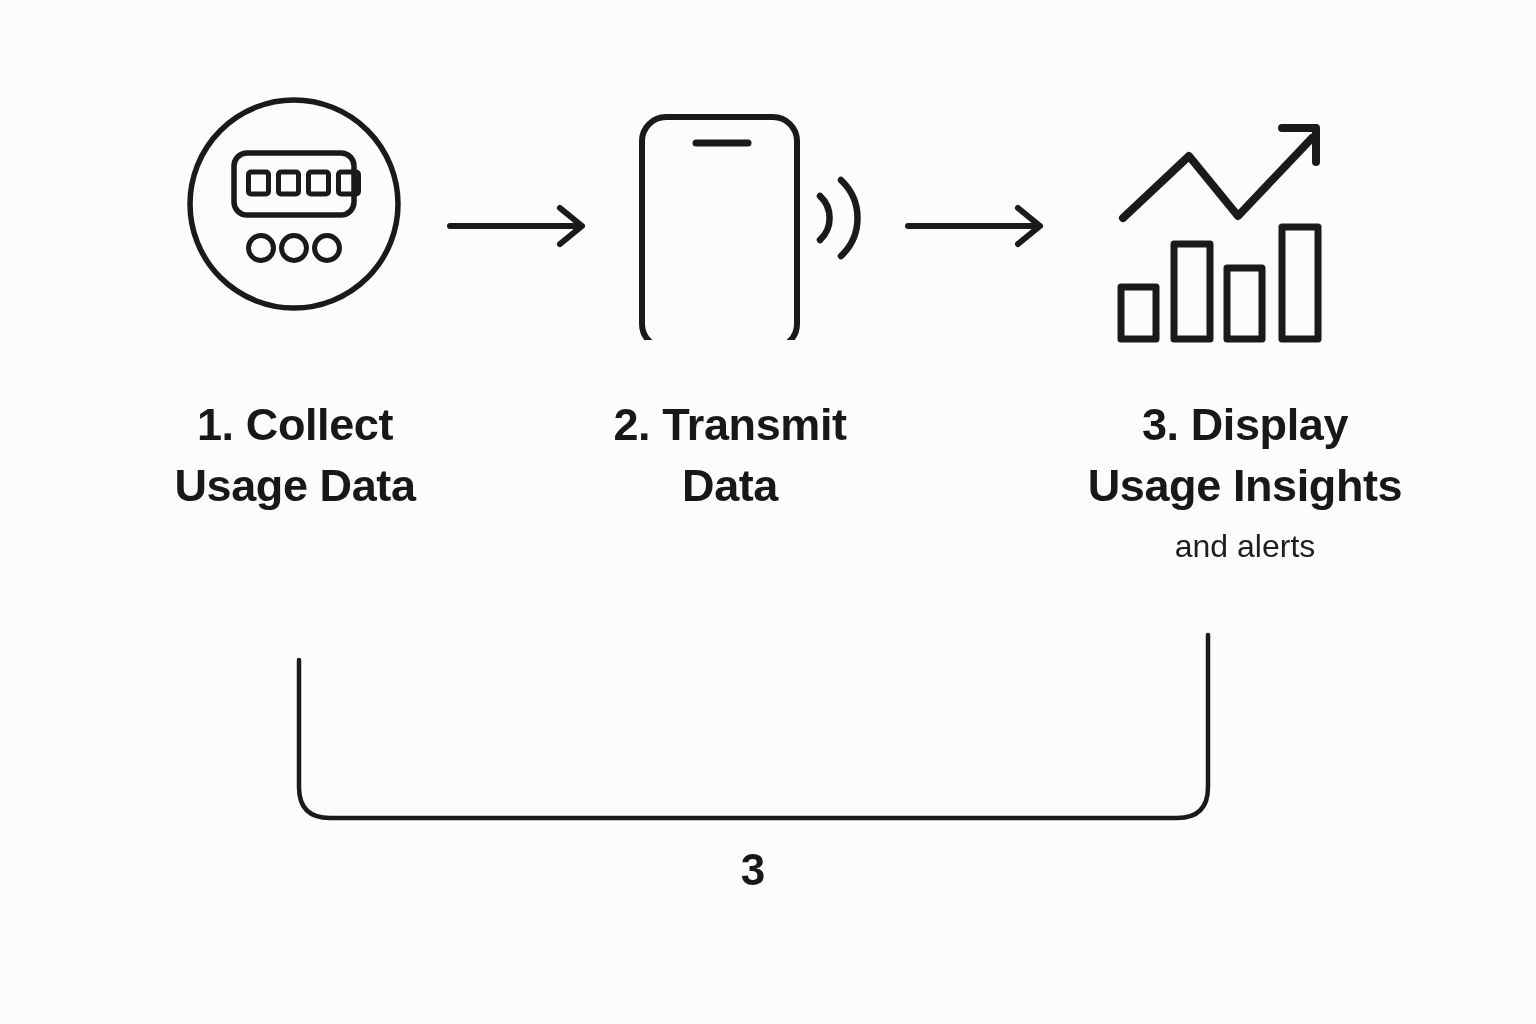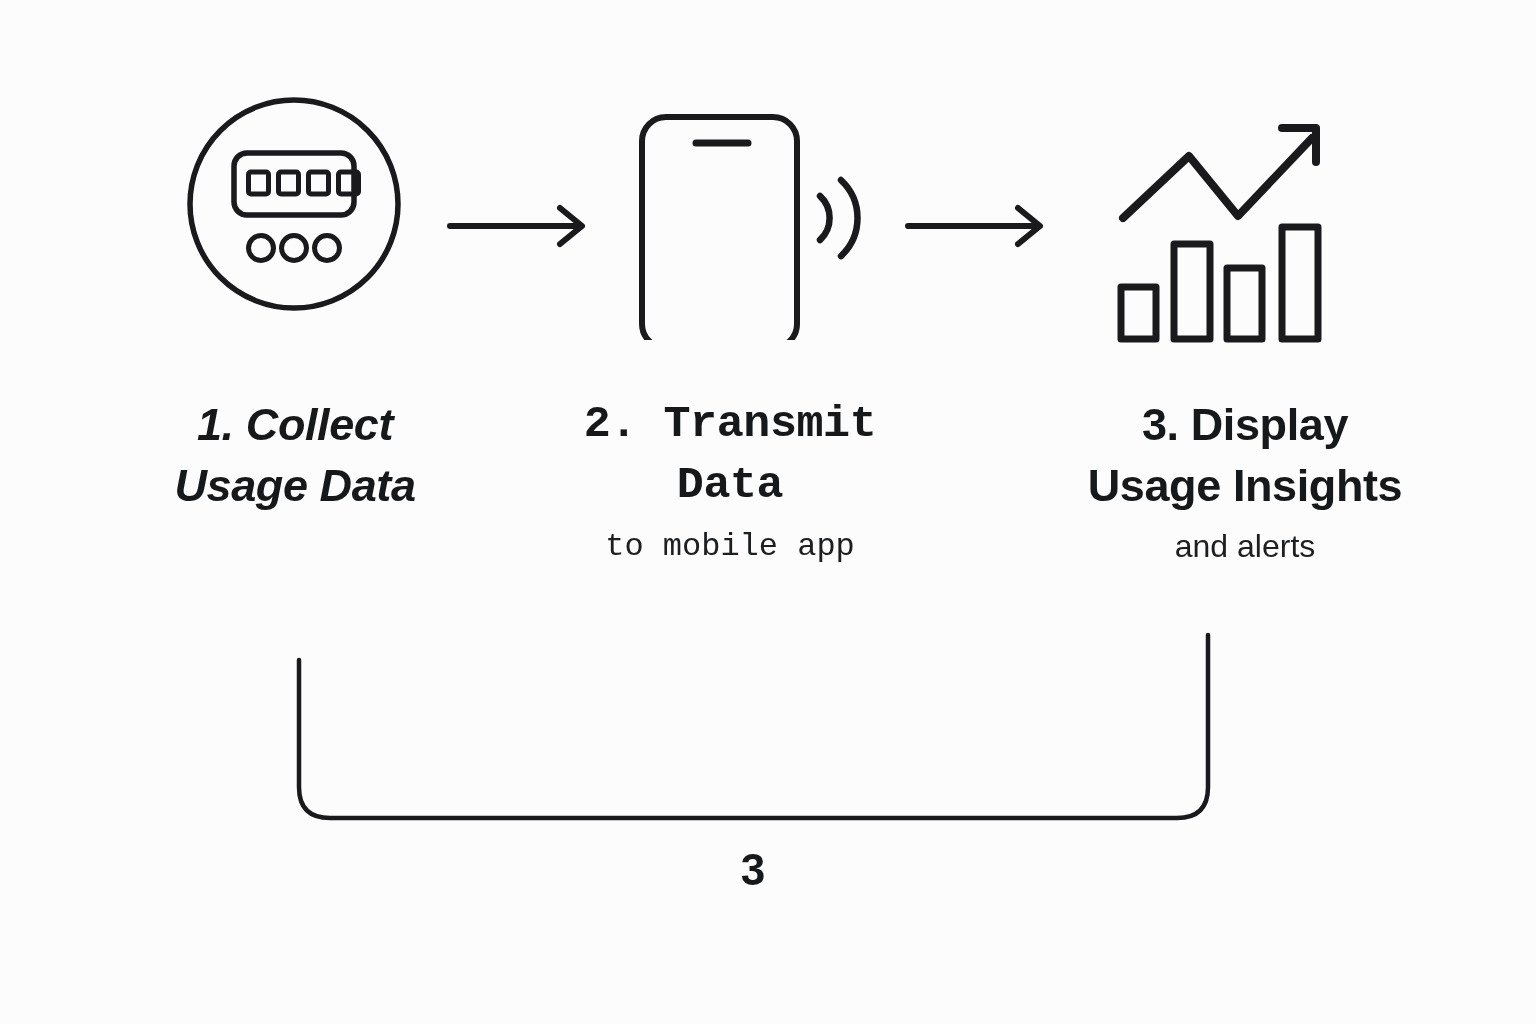--- a/index.html
+++ b/index.html
@@ -150,29 +150,28 @@
 
         <polyline points="13,122 79,60 128,120 202,42" stroke-width="8"></polyline>
         <polyline points="172,32 206,32 206,66" stroke-width="8"></polyline>
       </svg>
     </div>
 
   </div>
 
   <div class="captions-row">
 
-    <div class="caption-block" style="left:110px; width:370px;font-style:italic;">
+    <div class="caption-block" style="left:110px; width:370px;">
       <p class="caption-title">1. Collect
 Usage Data</p>
     </div>
 
-    <div class="caption-block" style="left:565px; width:330px;font-family:Liberation Mono, monospace;">
+    <div class="caption-block" style="left:565px; width:330px;">
       <p class="caption-title">2. Transmit
 Data</p>
-      <p class="caption-sub">to mobile app</p>
     </div>
 
     <div class="caption-block" style="left:1040px; width:410px;">
       <p class="caption-title">3. Display
 Usage Insights</p>
       <p class="caption-sub">and alerts</p>
     </div>
 
   </div>
 

